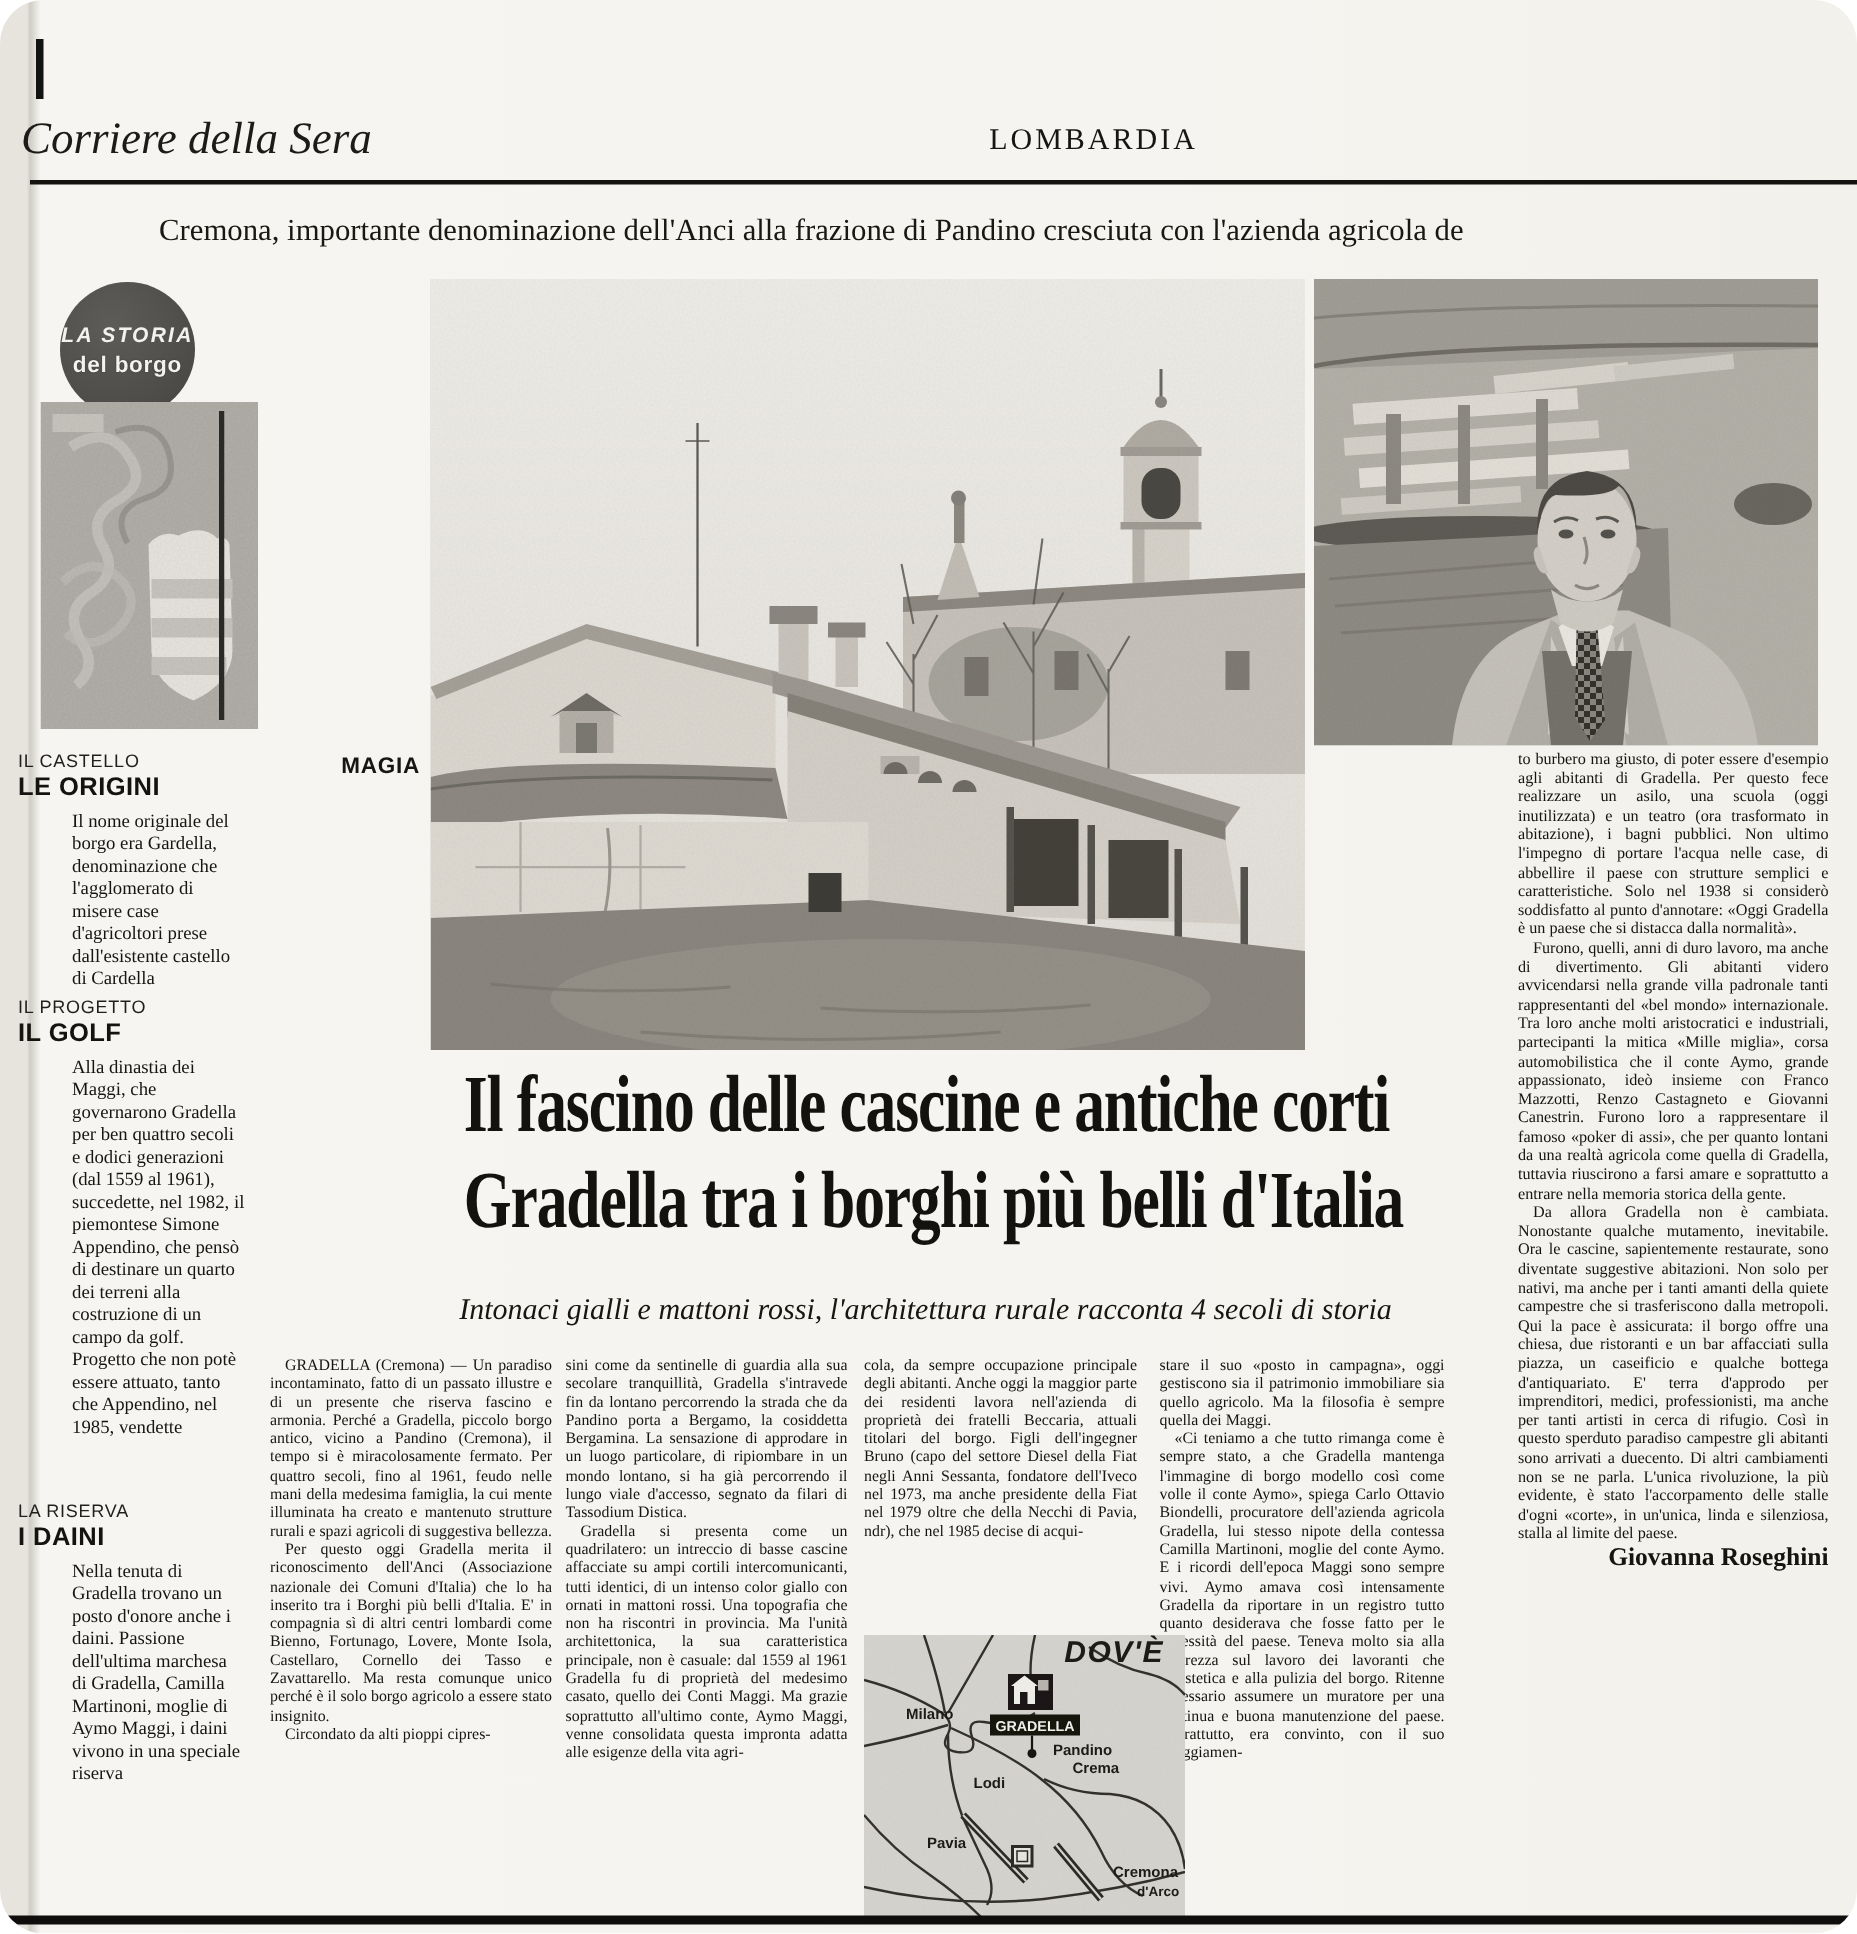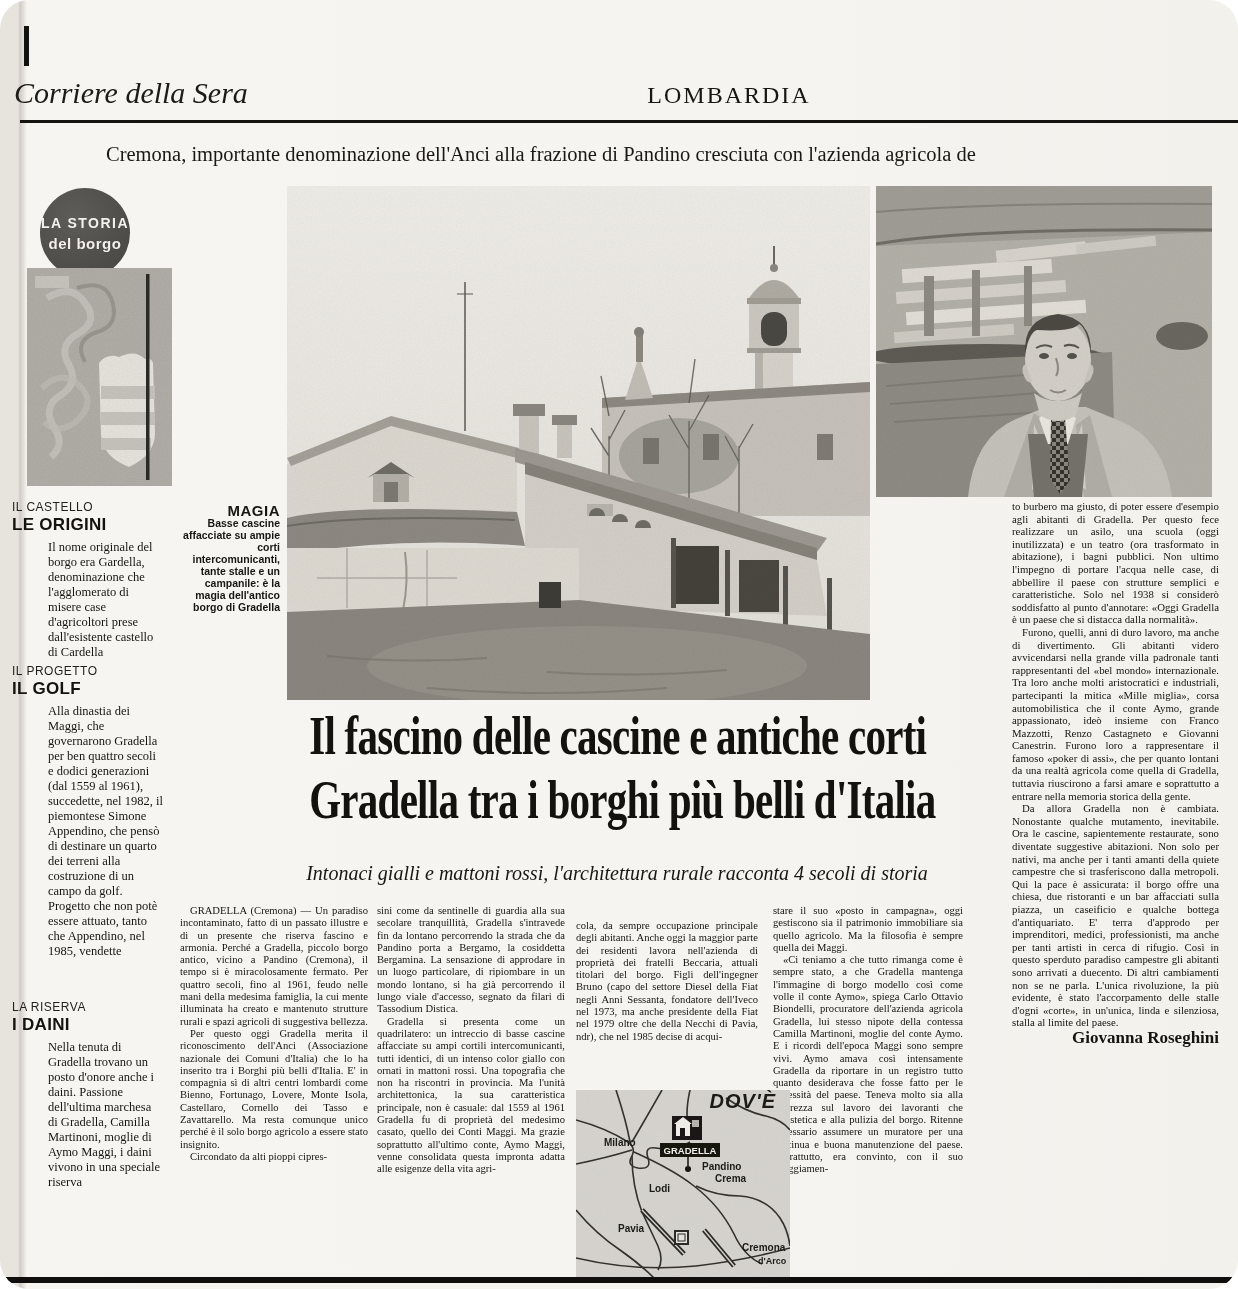--- a/index.html
+++ b/index.html
@@ -2,30 +2,30 @@
 <html><head>
 <meta charset="utf-8">
 <style>
   html,body{margin:0;padding:0;background:#ffffff;}
   .page{position:relative;width:1238px;height:1289px;overflow:hidden;
     background:linear-gradient(90deg,#e7e4de 0,#e7e4de 18px,#cfccc5 20px,#f7f5f1 27px,#f6f4f0 60%,#f3f1ec 100%);
     color:#1a1916;font-family:"Liberation Serif",serif;border-radius:29px;}
   .abs{position:absolute;}
   
   .masthead{left:14px;top:76px;font-style:italic;font-size:30px;letter-spacing:0;color:#1c1b18;}
-  .section-title{left:729px;top:82px;transform:translateX(-50%);font-size:24px;letter-spacing:2px;color:#171613;}
+  .section-title{left:729px;top:82px;transform:translateX(-50%);font-size:20px;letter-spacing:2px;color:#171613;}
   .header-rule{left:20px;top:120px;width:1218px;height:3px;background:#14130f;}
   .kicker{left:106px;top:143px;width:1132px;font-size:20.5px;white-space:nowrap;overflow:hidden;color:#191813;}
   .artifact-dash{left:24px;top:26px;width:5px;height:40px;background:#121210;}
   
   .badge{left:40px;top:188px;width:90px;height:90px;border-radius:50%;
     background:radial-gradient(circle at 38% 32%,#5e5c58 0%,#504e4a 60%,#454340 100%);
     display:flex;flex-direction:column;align-items:center;justify-content:center;
     font-family:"Liberation Sans",sans-serif;color:#f4f2ee;text-align:center;}
-  .badge .l1{font-size:14px;font-weight:bold;letter-spacing:1.5px;}
+  .badge .l1{font-size:14px;font-weight:bold;letter-spacing:1.5px;font-style:italic;}
   .badge .l2{font-size:15px;font-weight:800;margin-top:4px;letter-spacing:.5px;
     text-shadow:0 0 1px #2e2d2b;}
   
   .sb-section{left:12px;width:152px;font-family:"Liberation Sans",sans-serif;}
   .sb-kicker{font-size:12px;letter-spacing:.5px;color:#201f1c;}
   .sb-title{font-size:17px;font-weight:800;letter-spacing:.3px;color:#141310;margin-top:1px;}
   .sb-body{margin-top:5px;margin-left:36px;font-family:"Liberation Serif",serif;
     font-size:12.5px;line-height:15px;color:#161511;}
   
   .caption{font-family:"Liberation Sans",sans-serif;font-weight:bold;color:#171612;}
@@ -44,21 +44,21 @@
     letter-spacing:-1px;transform:scaleX(.76);transform-origin:50% 50%;}
   .deck{left:232px;top:862px;width:770px;text-align:center;font-style:italic;font-size:20px;
     white-space:nowrap;color:#171610;}
   
   .bodycol{top:905px;height:374px;overflow:hidden;font-size:10.6px;line-height:12.3px;
     text-align:justify;color:#151410;}
   .bodycol p{margin:0;text-indent:10px;}
   .cont p:first-child{text-indent:0;}
   .col1{left:180px;width:188px;}
   .col2{left:377px;width:188px;}
-  .col3{left:576px;width:182px;height:180px;margin-top:15px;}
+  .col3{left:576px;width:182px;height:180px;}
   .col4{left:773px;width:190px;}
   .col5{left:1012px;top:500px;height:748px;width:207px;font-size:10.8px;line-height:12.6px;}
   .byline{text-align:right;font-weight:bold;font-size:17px;margin-top:3px;}
   
   .mapbox{left:576px;top:1090px;width:214px;height:190px;}
   
   .bottom-rule{left:0;top:1277px;width:1238px;height:6px;background:#0f0e0c;}
 </style>
 </head>
 <body>
@@ -112,21 +112,20 @@
     <div class="sb-body">Alla dinastia dei Maggi, che governarono Gradella per ben quattro secoli e dodici generazioni (dal 1559 al 1961), succedette, nel 1982, il piemontese Simone Appendino, che pensò di destinare un quarto dei terreni alla costruzione di un campo da golf. Progetto che non potè essere attuato, tanto che Appendino, nel 1985, vendette</div>
   </div>
   <div class="abs sb-section" style="top:1000px">
     <div class="sb-kicker">LA RISERVA</div>
     <div class="sb-title">I DAINI</div>
     <div class="sb-body">Nella tenuta di Gradella trovano un posto d'onore anche i daini. Passione dell'ultima marchesa di Gradella, Camilla Martinoni, moglie di Aymo Maggi, i daini vivono in una speciale riserva</div>
   </div>
 
   <div class="abs caption cap-magia">
     <div class="cap-title">MAGIA</div>
-    <div>Basse cascine affacciate su ampie corti intercomunicanti, tante stalle e un campanile: è la magia dell'antico borgo di Gradella</div>
   </div>
 
   <div class="abs photo photo-main">
     <svg width="583" height="514" viewBox="0 0 583 514">
       <defs>
         <filter id="grainB">
             <feTurbulence type="fractalNoise" baseFrequency="0.75" numOctaves="2"></feTurbulence>
           <feColorMatrix type="matrix" values="0 0 0 0 0  0 0 0 0 0  0 0 0 0 0  0 0 0 0.10 0"></feColorMatrix>
           <feComposite operator="over" in2="SourceGraphic"></feComposite>
           </filter>

